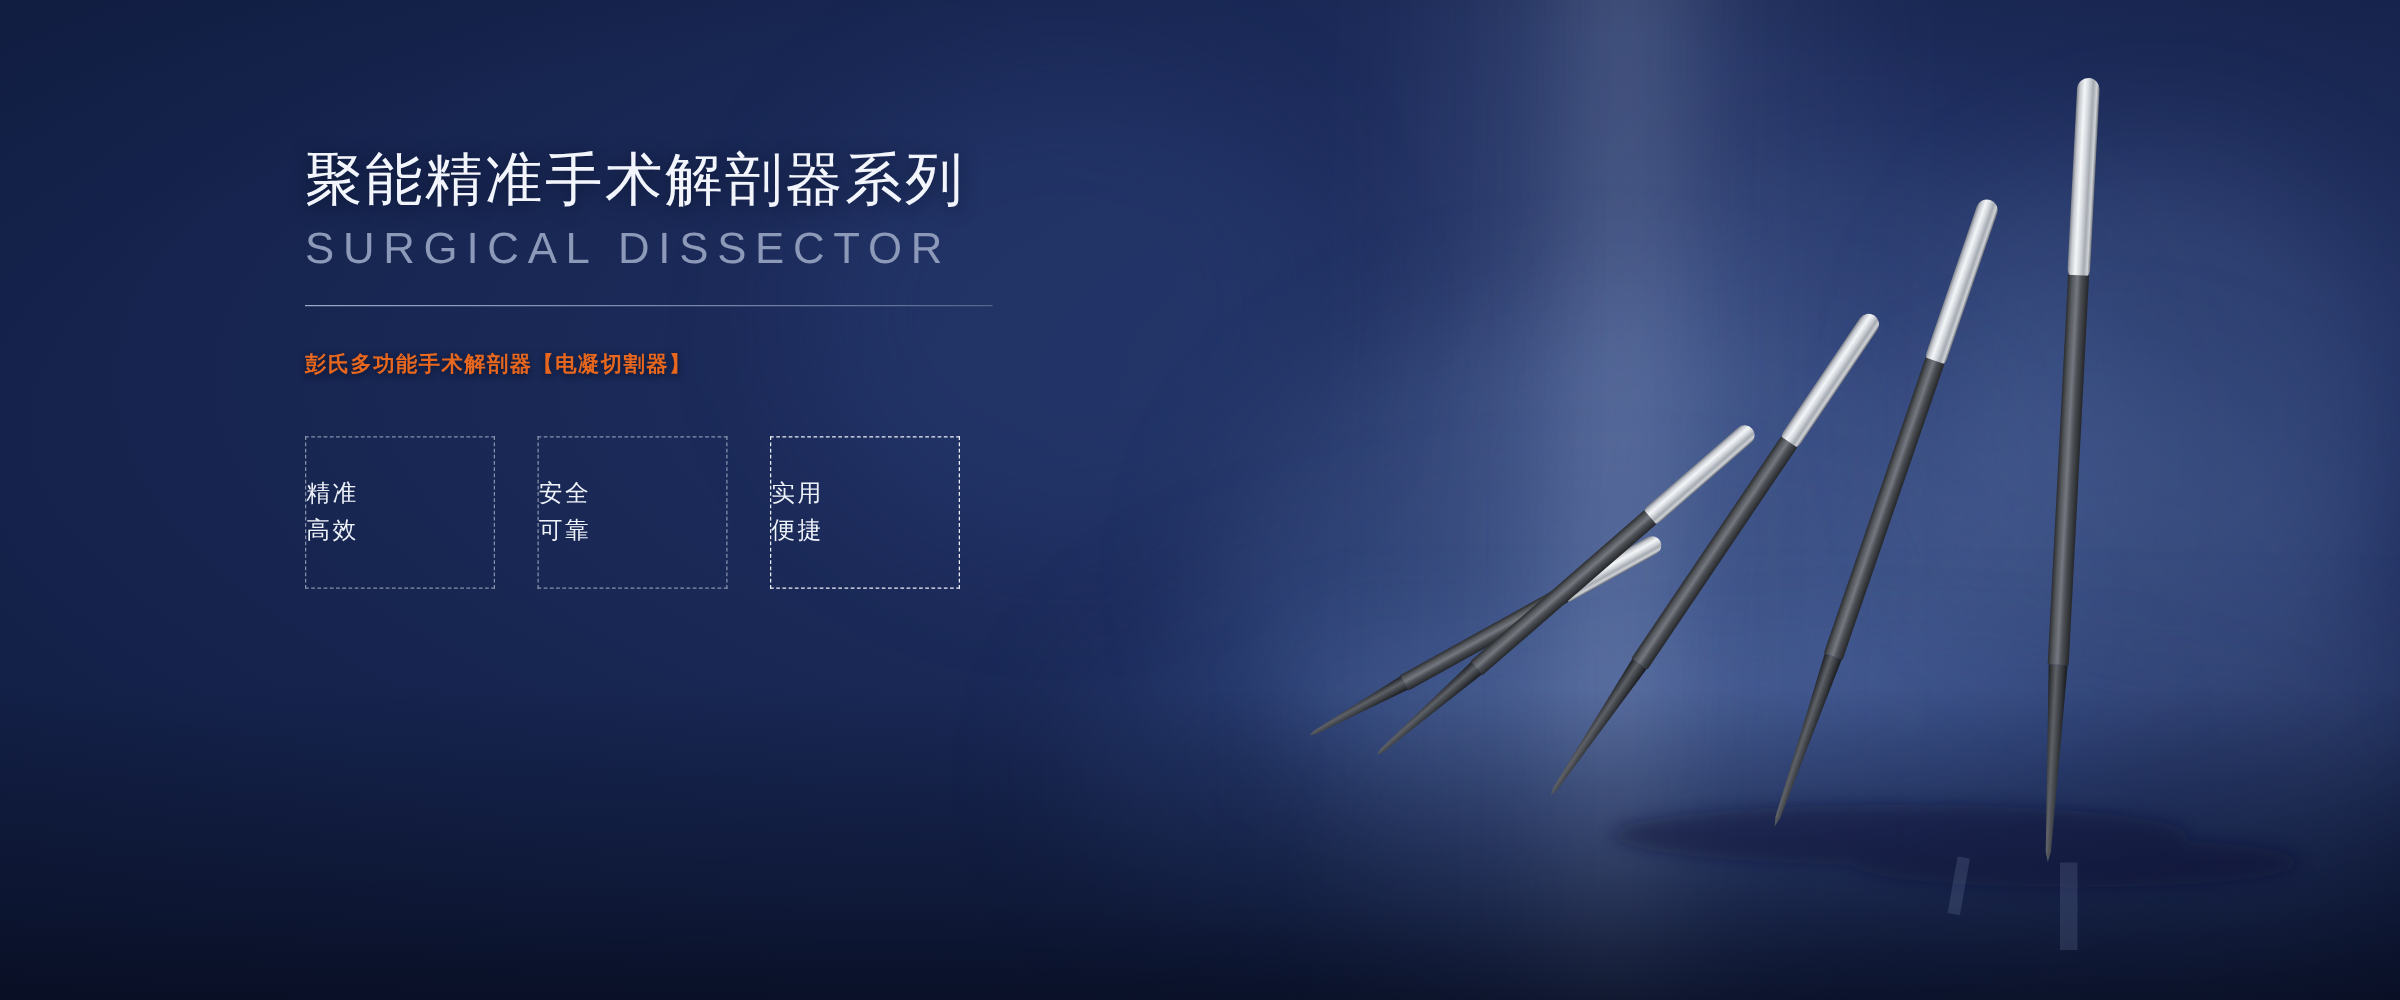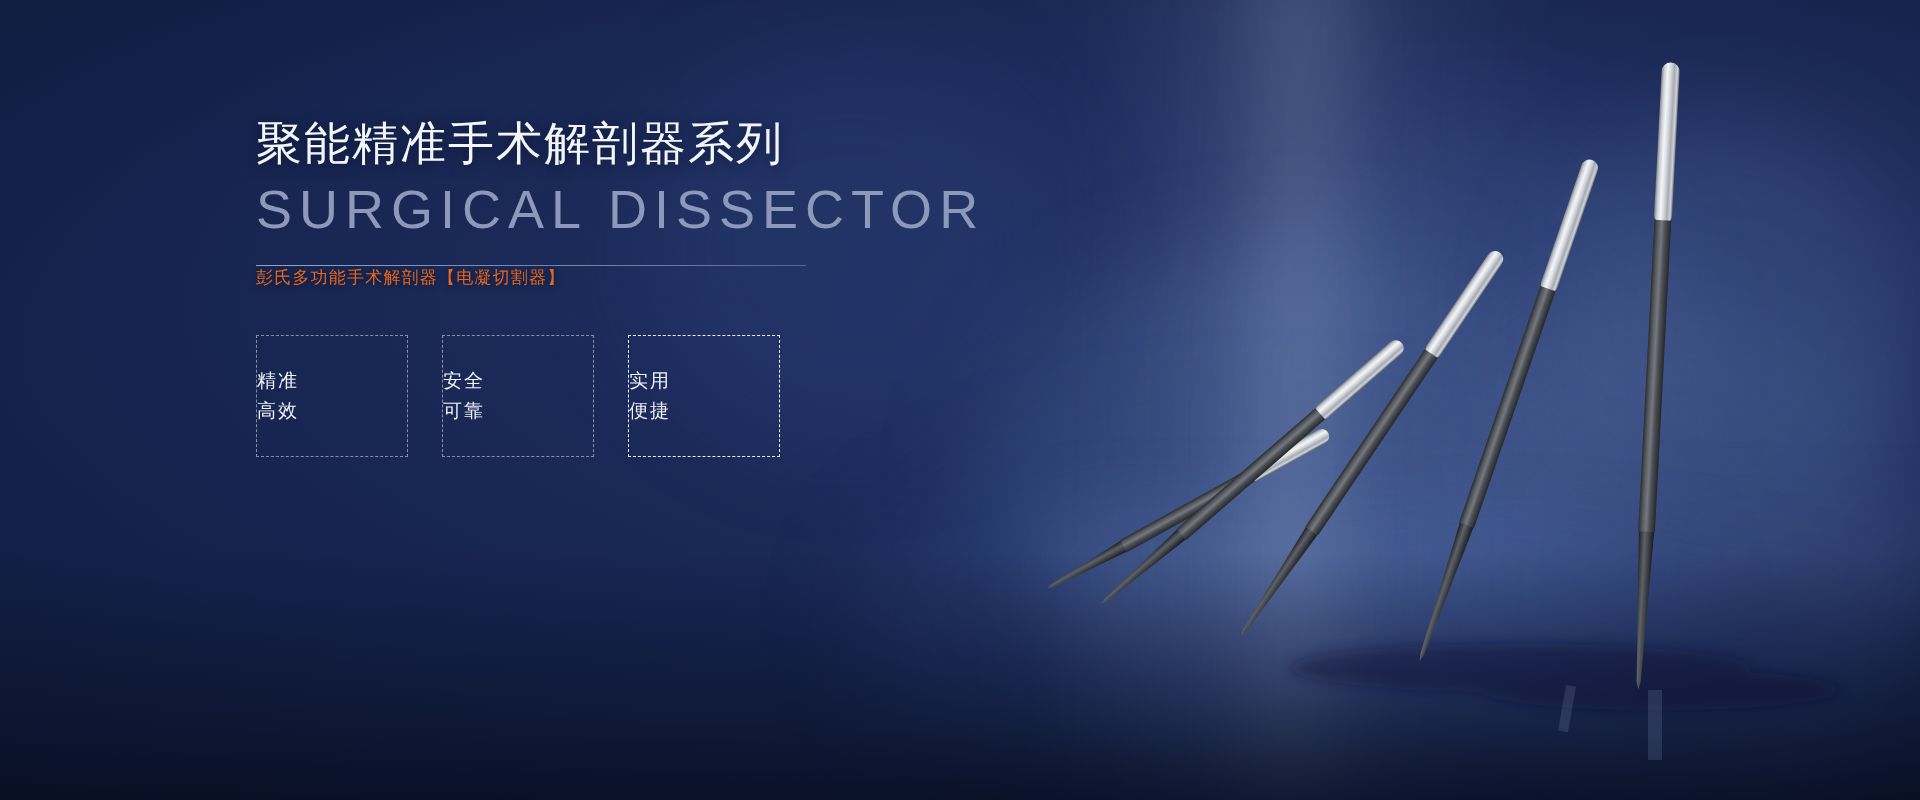--- a/index.html
+++ b/index.html
@@ -53,50 +53,51 @@
   }
   .darkfloor{
     position:absolute;left:0;bottom:0;width:1920px;height:250px;
     background:linear-gradient(180deg, rgba(10,18,42,0) 0%, rgba(10,17,40,.55) 70%, rgba(8,14,34,.8) 100%);
   }
 
   
   .tools{position:absolute;left:0;top:0;width:1920px;height:800px;}
 
   
-  .copy{position:absolute;left:256px;top:118px;width:720px;}
+  .copy{position:absolute;left:244px;top:118px;width:720px;}
 
   .title-cn{
     font-size:46px;
     line-height:1.12;
     letter-spacing:2px;
     color:#f2f5fb;
     font-weight:400;
     margin:0;
     text-shadow:0 2px 14px rgba(6,12,30,.6);
   }
   .title-en{
     margin:10px 0 0 0;
-    font-size:54px;
+    font-size:35px;
     line-height:1.1;
     letter-spacing:7px;
     color:#8d99b8;
     font-weight:400;
     white-space:nowrap;
   }
   .rule{
     margin-top:26px;
     width:550px;height:1px;
     background:linear-gradient(90deg, rgba(178,192,220,.85), rgba(178,192,220,.55) 70%, rgba(178,192,220,.35));
   }
   .subtitle{
+    margin-top:35px;
     font-size:17px;
     letter-spacing:1.2px;
     color:#e8671e;
-    font-weight:400;
+    font-weight:700;
     text-shadow:0 1px 6px rgba(10,16,36,.8);
   }
 
   .features{
     display:flex;
     margin-top:46px;
     gap:34px;
   }
   .feature{
     width:150px;height:120px;

